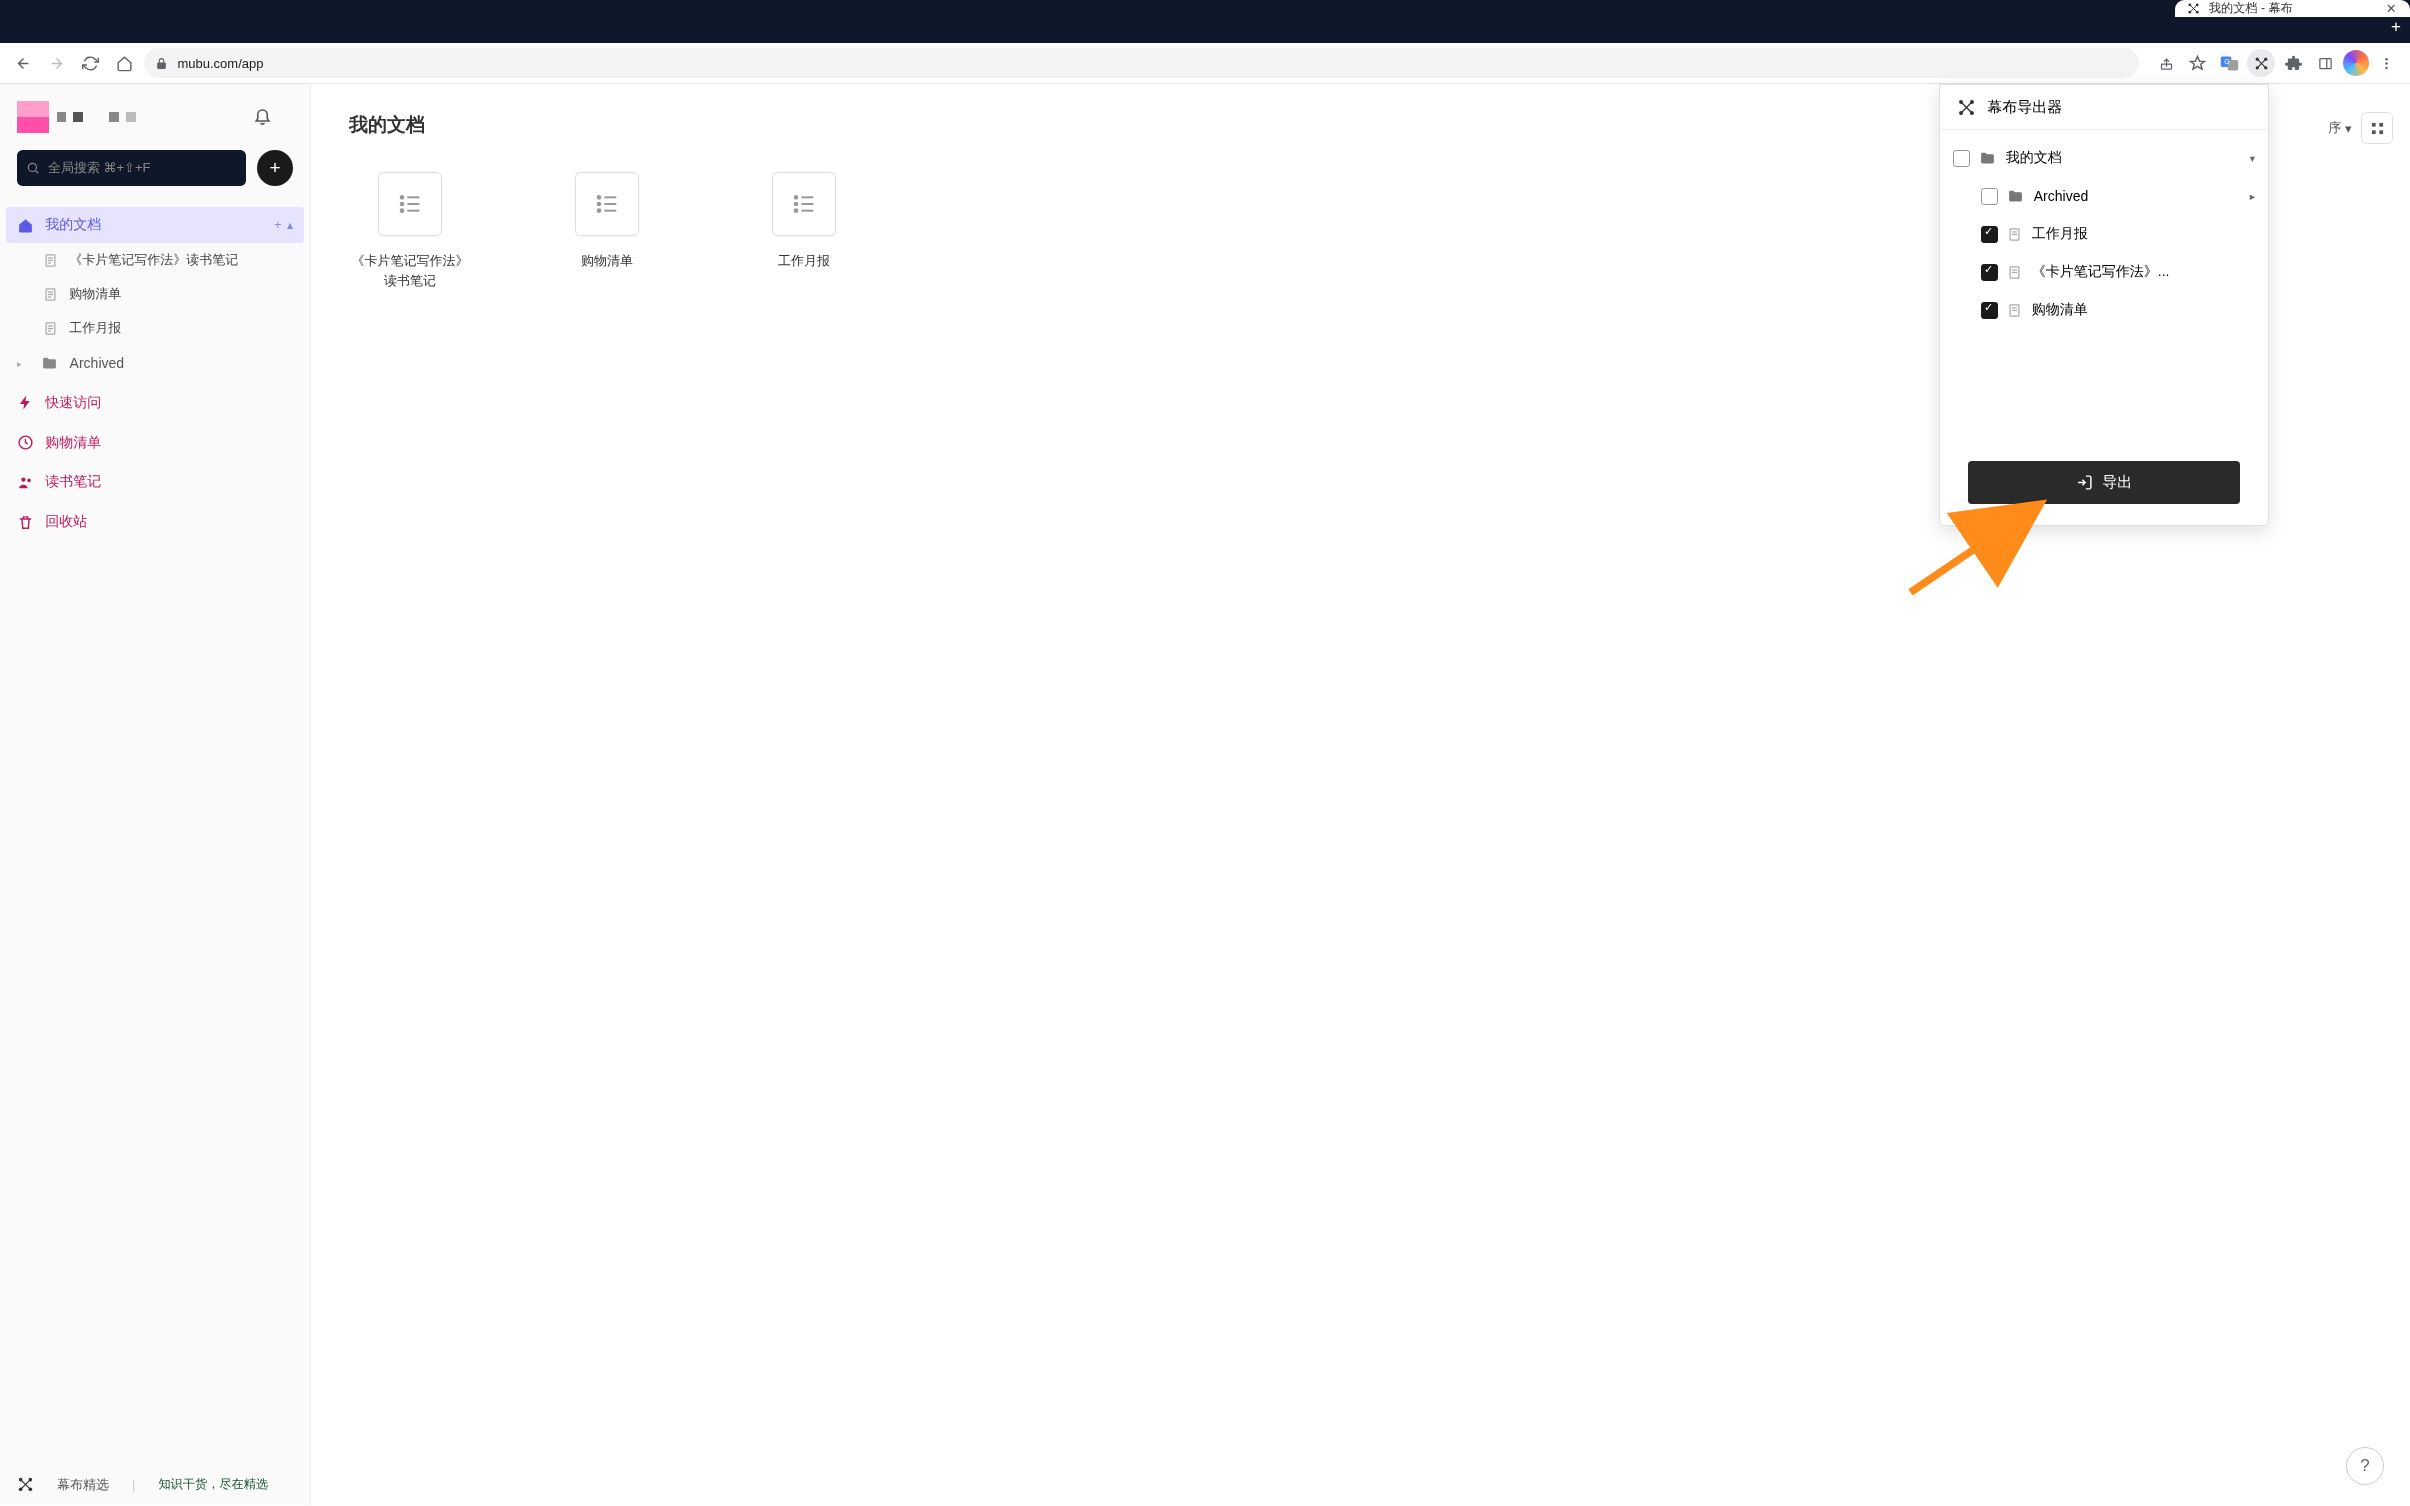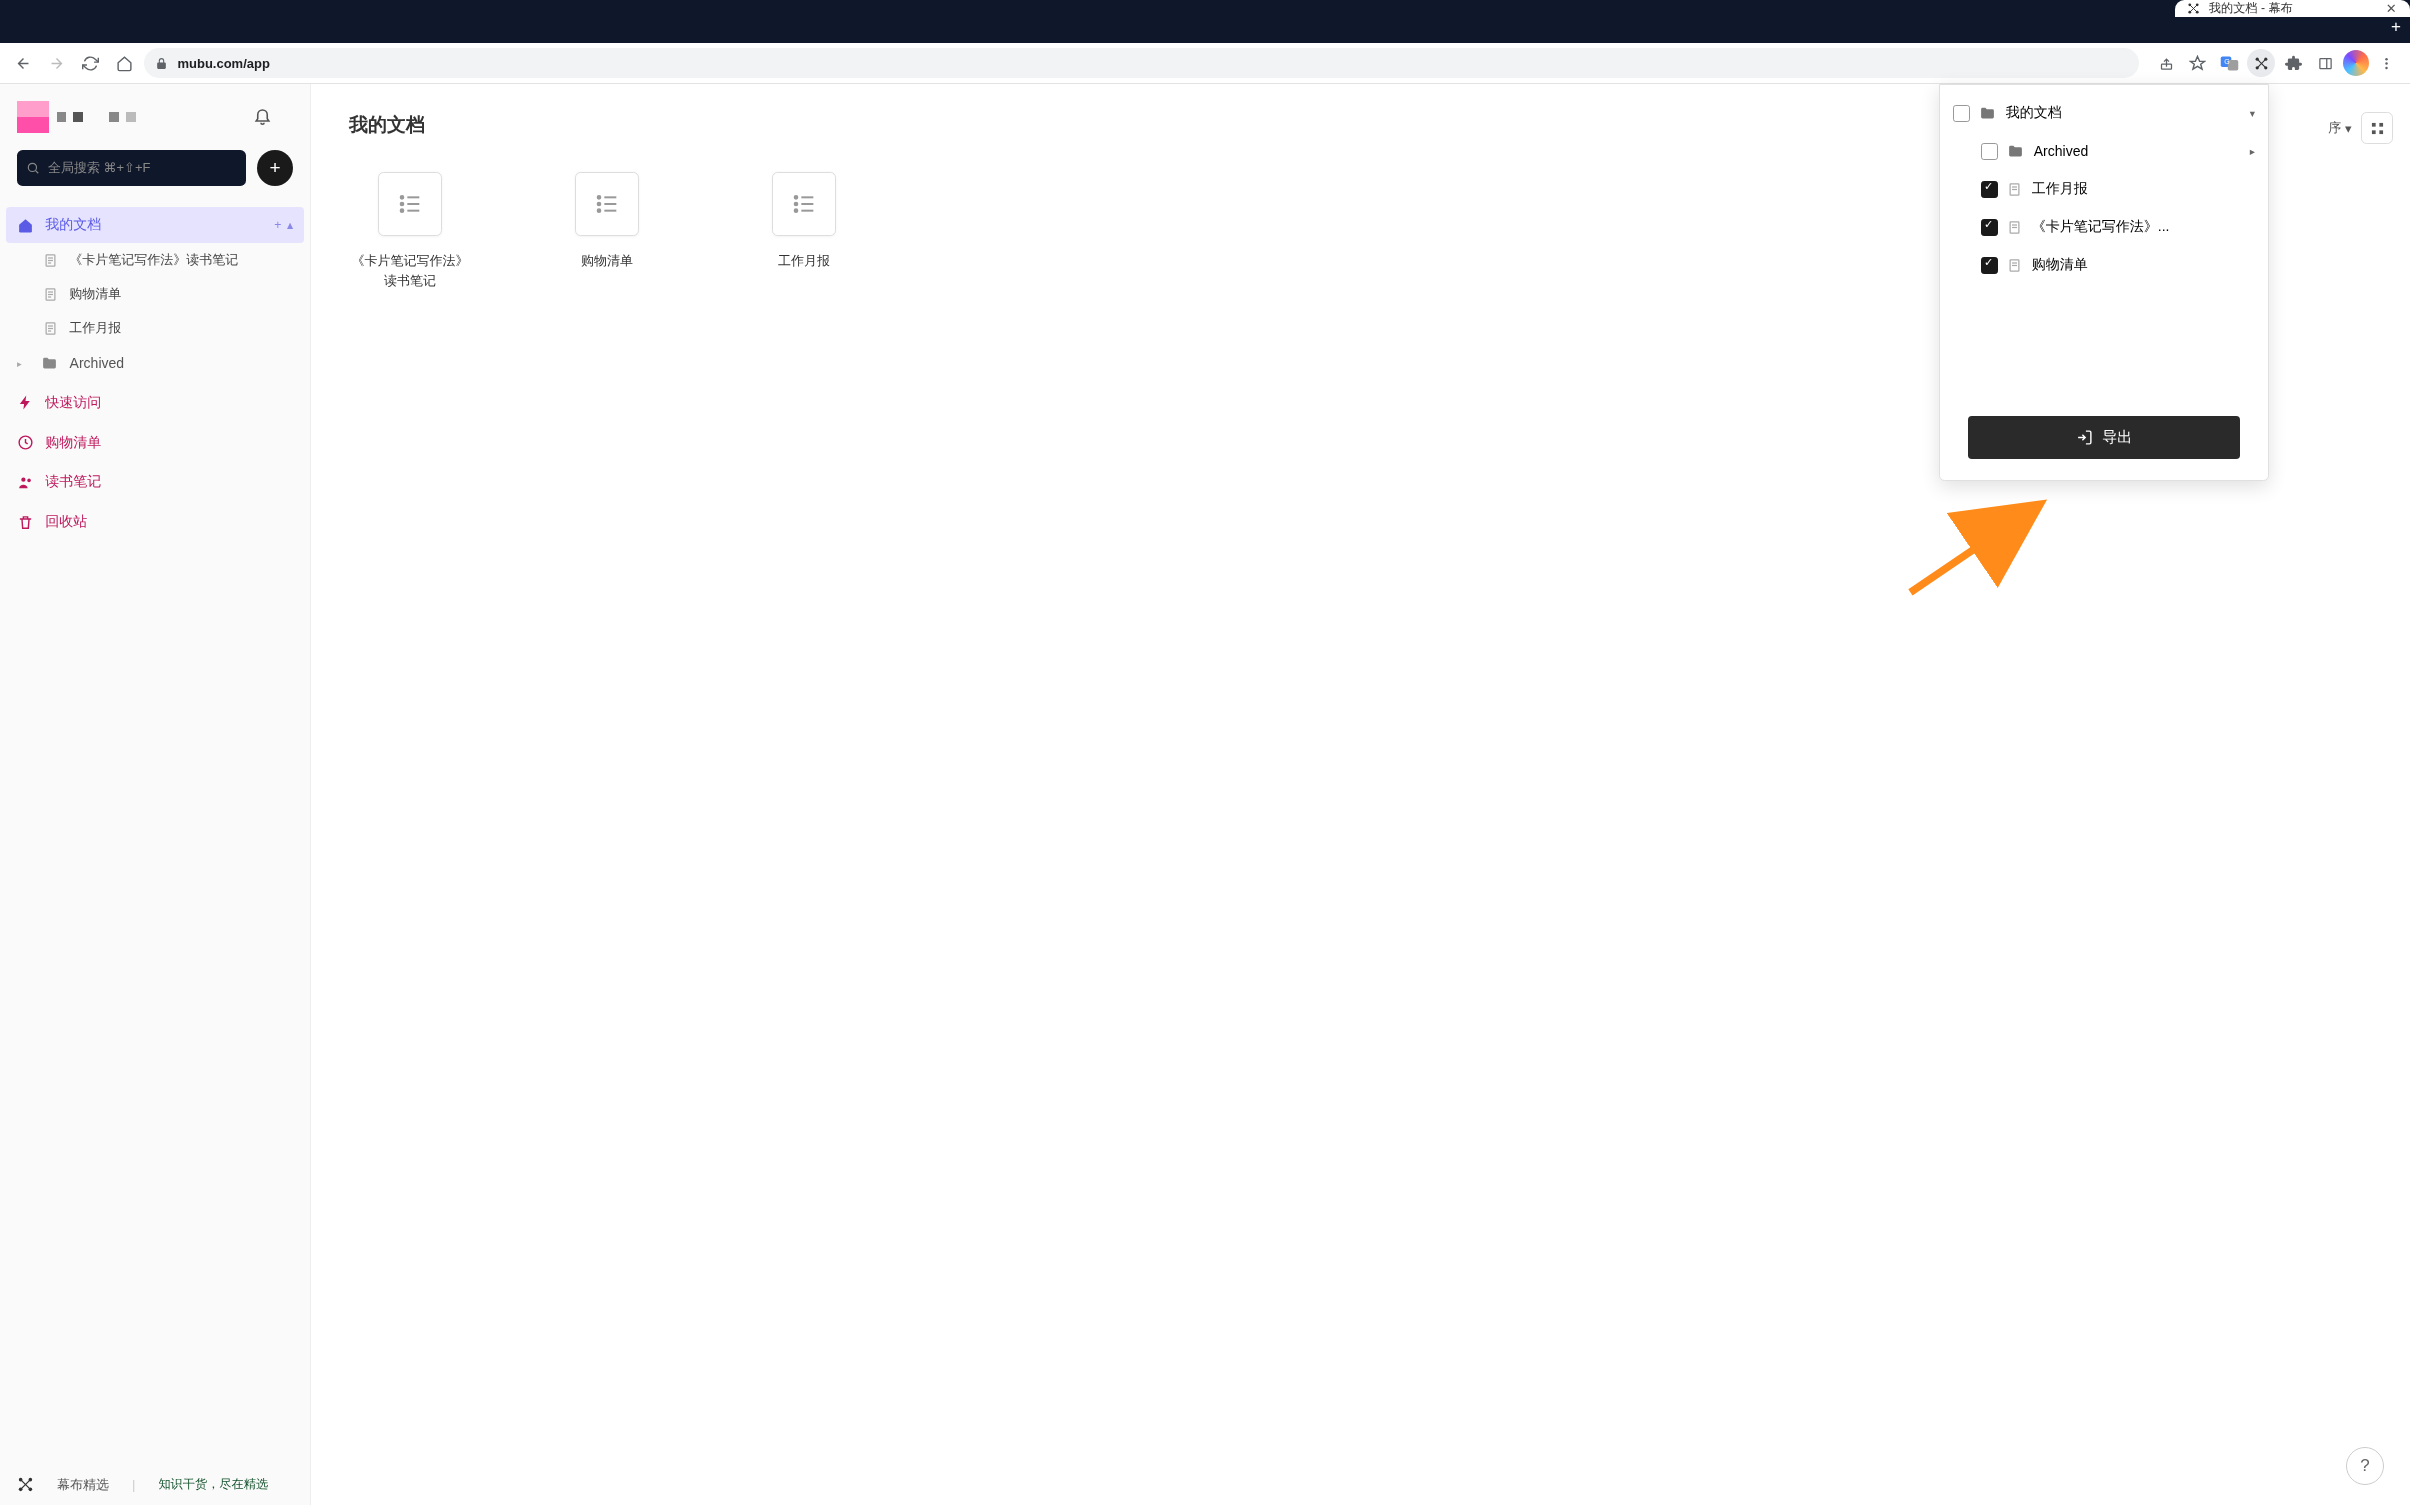--- a/index.html
+++ b/index.html
@@ -11,21 +11,21 @@
   .tab { background: #fff; height: 36px; margin-left: 9.4px; border-radius: 9.4px 9.4px 0 0; display: flex; align-items: center; padding: 0 11.3px; min-width: 235px; position: relative; }
   .tab-icon { width: 15px; height: 15px; margin-right: 7.5px; display:flex; align-items:center; justify-content:center;}
   .tab-title { font-size: 12.2px; color: #333; flex: 1; }
   .tab-close { width: 15px; height: 15px; color: #555; display:flex; align-items:center; justify-content:center; font-size: 13px; }
   .new-tab { width: 28px; height: 28px; margin-left: 9.4px; display:flex; align-items:center; justify-content:center; color:#fff; font-size:17px; margin-bottom:3.8px;}
   .tabs-dropdown { margin-left:auto; margin-right:9.4px; color:#fff; font-size:13px; margin-bottom:9.4px; }
 
   .toolbar { height: 41px; background: #fff; border-bottom: 0.9px solid #e3e3e3; display:flex; align-items:center; padding: 0 9.4px; gap: 5.6px; }
   .tb-btn { width: 28px; height: 28px; display:flex; align-items:center; justify-content:center; color:#5f6368; border-radius:50%; }
   .tb-btn.disabled { color:#bbb; }
-  .addr-bar { flex:1; height: 30px; background: #f1f3f4; border-radius: 15px; display:flex; align-items:center; padding: 0 11.3px; gap:9.4px; color:#5f6368; font-size:13px;font-weight:bold; }
+  .addr-bar { flex:1; height: 30px; background: #f1f3f4; border-radius: 15px; display:flex; align-items:center; padding: 0 11.3px; gap:9.4px; color:#5f6368; font-size:13px; }
   .addr-text { color:#202124; }
   .right-icons { display:flex; align-items:center; gap:3.8px; margin-left:7.5px;}
   .ext-active { background:#e8eaed; border-radius:50%; width:28px; height:28px; display:flex;align-items:center;justify-content:center;}
   .avatar-circle { width:26px; height:26px; border-radius:50%; background: conic-gradient(from 45deg, #ff6b4a, #ffb84a, #4ac1ff, #7b4aff, #ff6b4a); display:flex;align-items:center;justify-content:center;}
 
   
   .app { display:flex; height: calc(100% - 85px); }
   .sidebar { width: 311px; background:#fafafa; border-right:0.9px solid #eee; display:flex; flex-direction:column; padding-top:17px; position:relative;}
   .logo-row { display:flex; align-items:center; padding: 0 17px 17px; gap:7.5px;}
   .logo-sq { width:32px; height:32px; background: linear-gradient(#ff9ecb 50%, #ff4fa8 50%); }
@@ -364,20 +364,31 @@
               <line x1="10" y1="12" x2="19" y2="12"></line>
               <circle cx="6" cy="17" r="1" fill="currentColor"></circle>
               <line x1="10" y1="17" x2="19" y2="17"></line>
             </svg>
         </div>
         <div class="doc-name">工作月报</div>
       </div>
     </div>
 
     <div class="ext-popup">
+      <div class="ext-header">
+        <svg width="19" height="19" viewBox="0 0 14 14">
+            <circle cx="3" cy="3" r="1.5" fill="#333"></circle>
+            <circle cx="11" cy="3" r="1.5" fill="#333"></circle>
+            <circle cx="3" cy="11" r="1.5" fill="#333"></circle>
+            <circle cx="11" cy="11" r="1.5" fill="#333"></circle>
+            <line x1="3" y1="3" x2="11" y2="11" stroke="#333"></line>
+            <line x1="11" y1="3" x2="3" y2="11" stroke="#333"></line>
+          </svg>
+        <span>幕布导出器</span>
+      </div>
       <div class="ext-body">
         <div class="ext-row">
           <span class="ext-check"></span>
           <svg width="17" height="17" viewBox="0 0 24 24" fill="#777">
               <path d="M3 6a2 2 0 012-2h4l2 2h8a2 2 0 012 2v9a2 2 0 01-2 2H5a2 2 0 01-2-2z"></path>
             </svg>
           <span>我的文档</span>
           <span class="ext-caret">▾</span>
         </div>
         <div class="ext-row sub">

